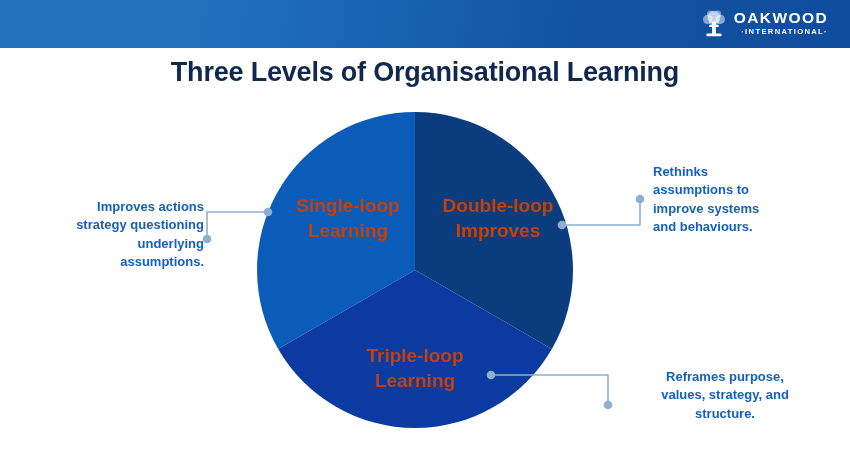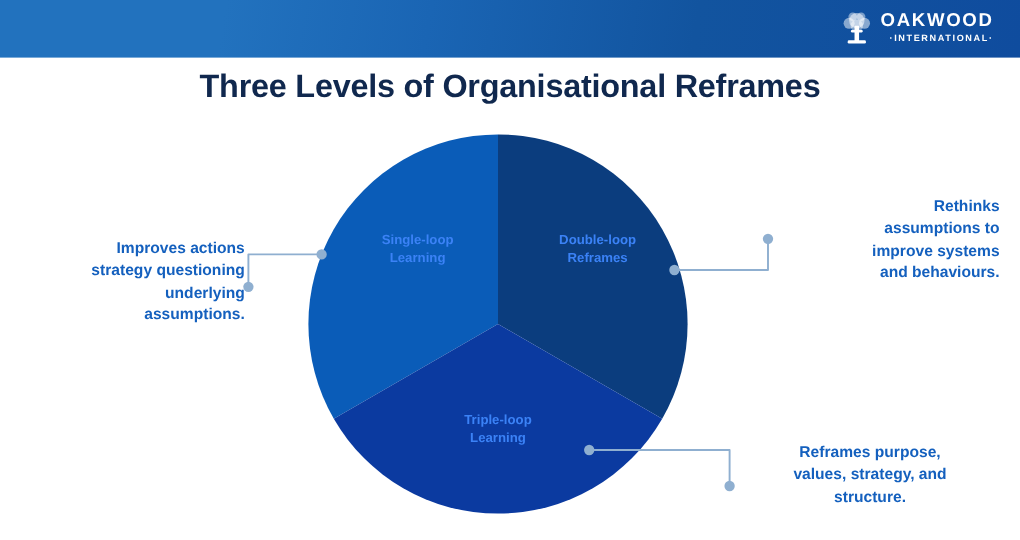--- a/index.html
+++ b/index.html
@@ -85,22 +85,22 @@
   }
   #pie-svg {
     position: absolute;
     left: 0;
     top: 0;
   }
 
   
   .slice-label {
     position: absolute;
-    color: #3b82f6;
-    font-size: 11px;
+    color: #c2410c;
+    font-size: 19px;
     font-weight: bold;
     text-align: center;
     line-height: 1.32;
     white-space: pre-line;
     pointer-events: none;
   }
   #slice-label-0 { left: 272px; top: 193px; width: 152px; }
   #slice-label-1 { left: 422px; top: 193px; width: 152px; }
   #slice-label-2 { left: 339px; top: 343px; width: 152px; }
 
@@ -116,21 +116,21 @@
   #callout-note-0 {
     left: 20px;
     top: 198px;
     width: 184px;
     text-align: right;
   }
   #callout-note-1 {
     left: 653px;
     top: 163px;
     width: 180px;
-    text-align: right;
+    text-align: left;
   }
   #callout-note-2 {
     left: 625px;
     top: 368px;
     width: 200px;
     text-align: center;
   }
 </style>
 </head>
 <body>
@@ -152,21 +152,21 @@
           <rect x="8.0" y="16.0" width="10.0" height="2.0" rx="0.9"></rect>
         </g>
       </svg>
       <div class="logo-words">
         <span class="brand-name">OAKWOOD</span>
         <span class="brand-sub">·INTERNATIONAL·</span>
       </div>
     </div>
   </div>
 
-  <div id="page-title">Three Levels of Organisational Reframes</div>
+  <div id="page-title">Three Levels of Organisational Learning</div>
 
   <div id="chart-stage">
     <svg id="pie-svg" width="850" height="450" viewBox="0 0 850 450">
       <g id="pie-slices">
           <path d="M 415 270 L 278.17 349.00 A 158 158 0 0 1 415.00 112.00 Z" fill="#0A5CB8"></path>
           <path d="M 415 270 L 415.00 112.00 A 158 158 0 0 1 551.83 349.00 Z" fill="#0B3D7E"></path>
           <path d="M 415 270 L 551.83 349.00 A 158 158 0 0 1 278.17 349.00 Z" fill="#0B3AA0"></path>
         </g>
       <g id="pie-connectors">
           <polyline points="268,212 207,212 207,239" fill="none" stroke="#8FAFD0" stroke-width="1.6" stroke-linecap="round" stroke-linejoin="round"></polyline>
@@ -177,21 +177,21 @@
           <circle cx="640" cy="199" r="4.3" fill="#8FAFD0"></circle>
           <polyline points="491,375 608,375 608,405" fill="none" stroke="#8FAFD0" stroke-width="1.6" stroke-linecap="round" stroke-linejoin="round"></polyline>
           <circle cx="491" cy="375" r="4.3" fill="#8FAFD0"></circle>
           <circle cx="608" cy="405" r="4.3" fill="#8FAFD0"></circle>
         </g>
     </svg>
 
     <div class="slice-label" id="slice-label-0">Single-loop
 Learning</div>
     <div class="slice-label" id="slice-label-1">Double-loop
-Reframes</div>
+Improves</div>
     <div class="slice-label" id="slice-label-2">Triple-loop
 Learning</div>
 
     <div class="callout-note" id="callout-note-0">Improves actions
 strategy questioning
 underlying
 assumptions.</div>
     <div class="callout-note" id="callout-note-1">Rethinks
 assumptions to
 improve systems

